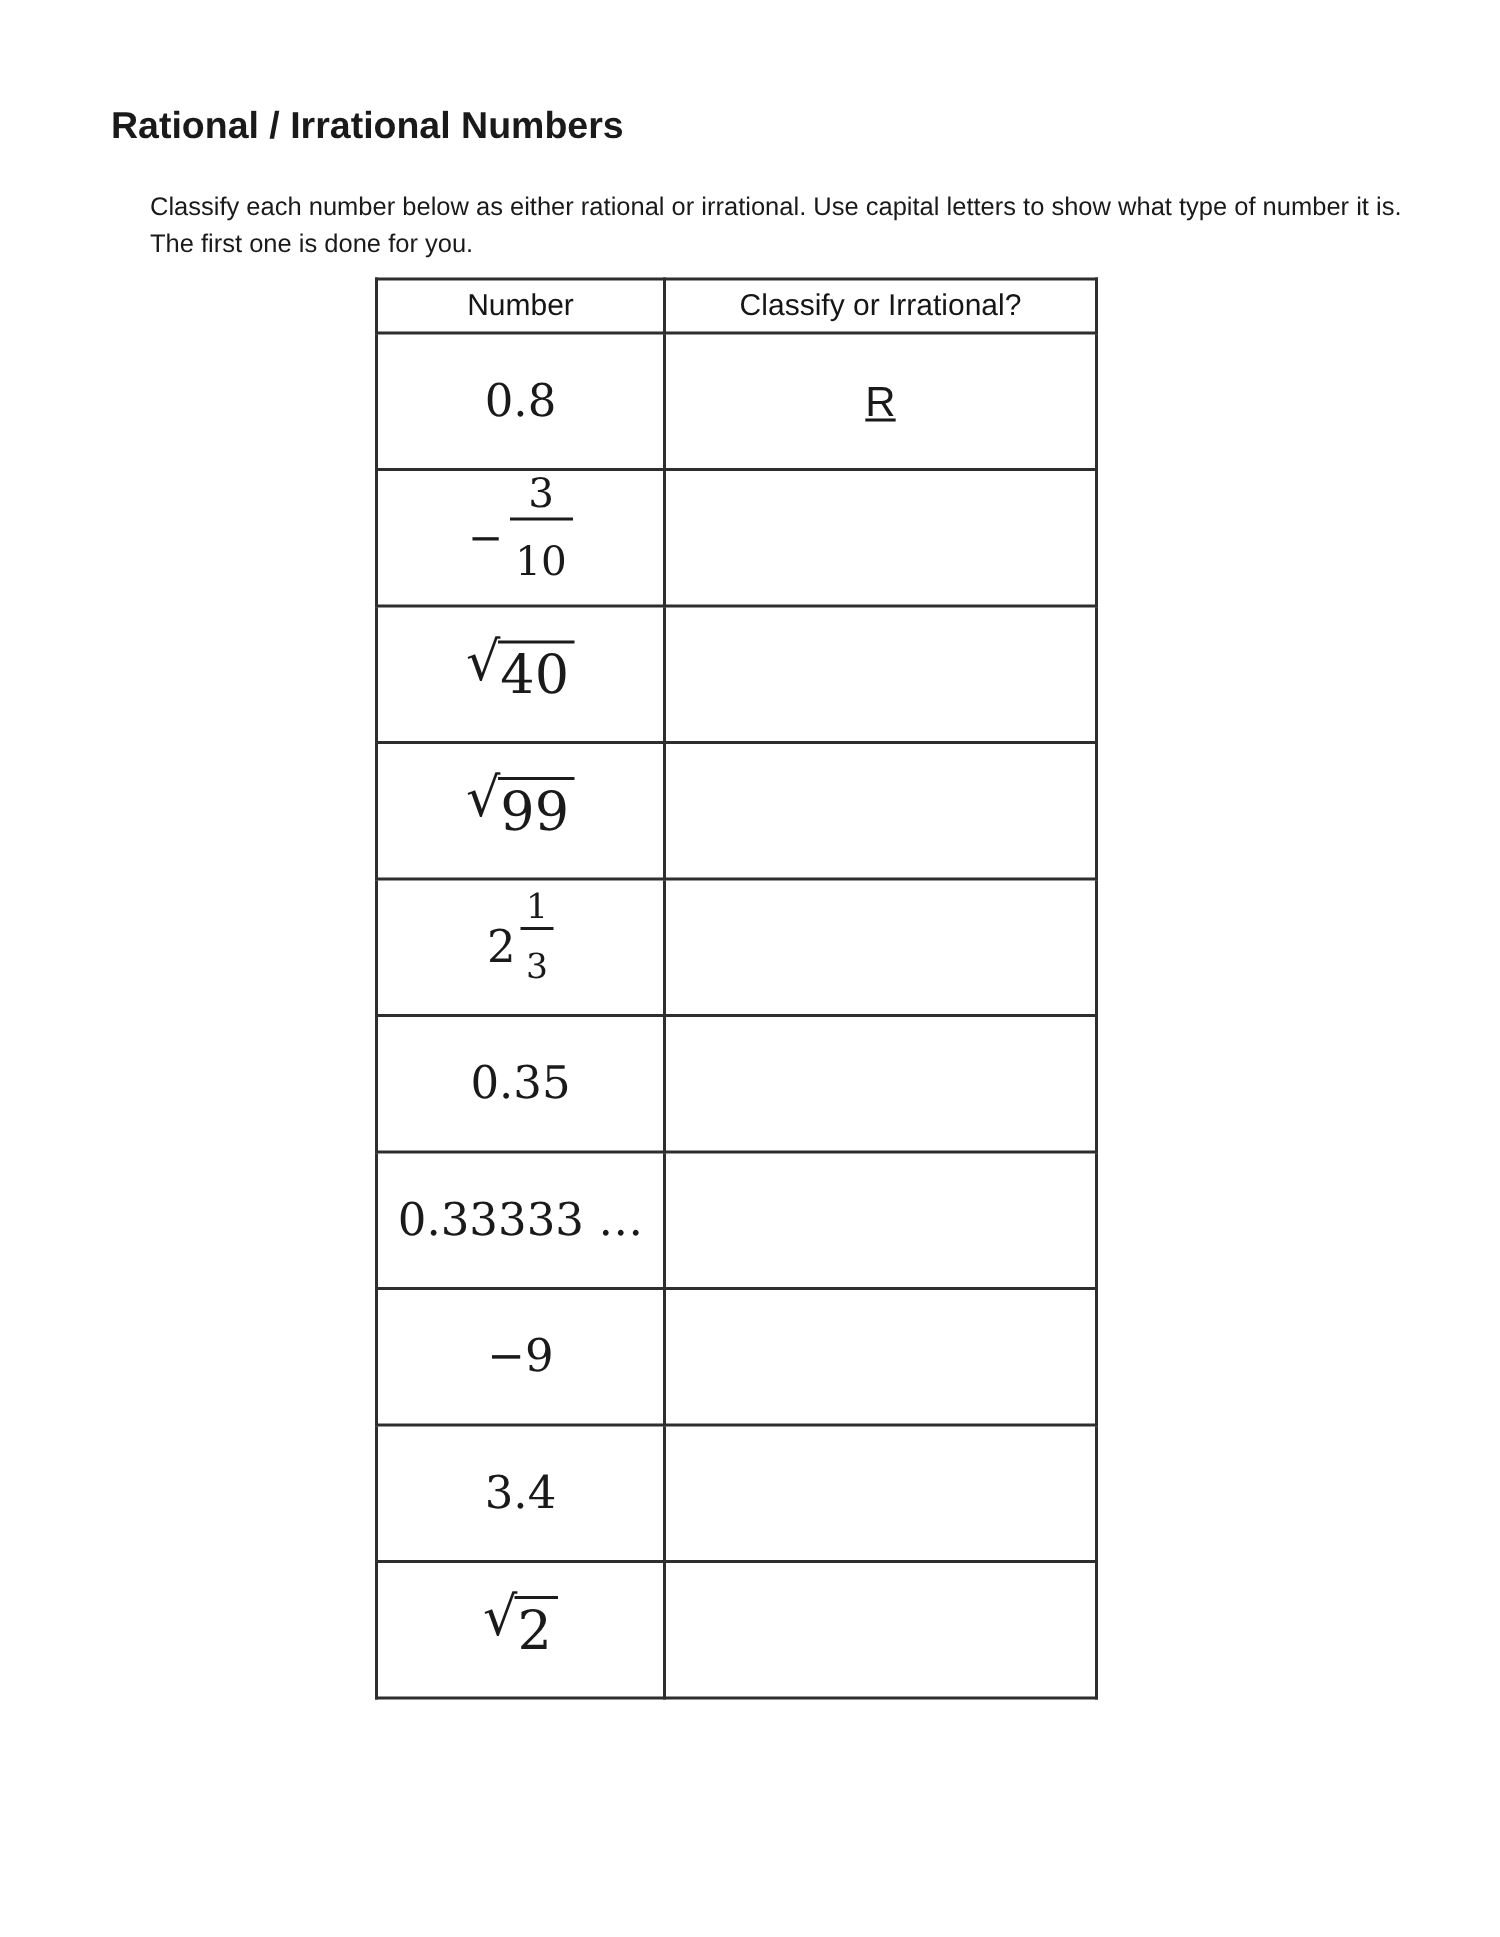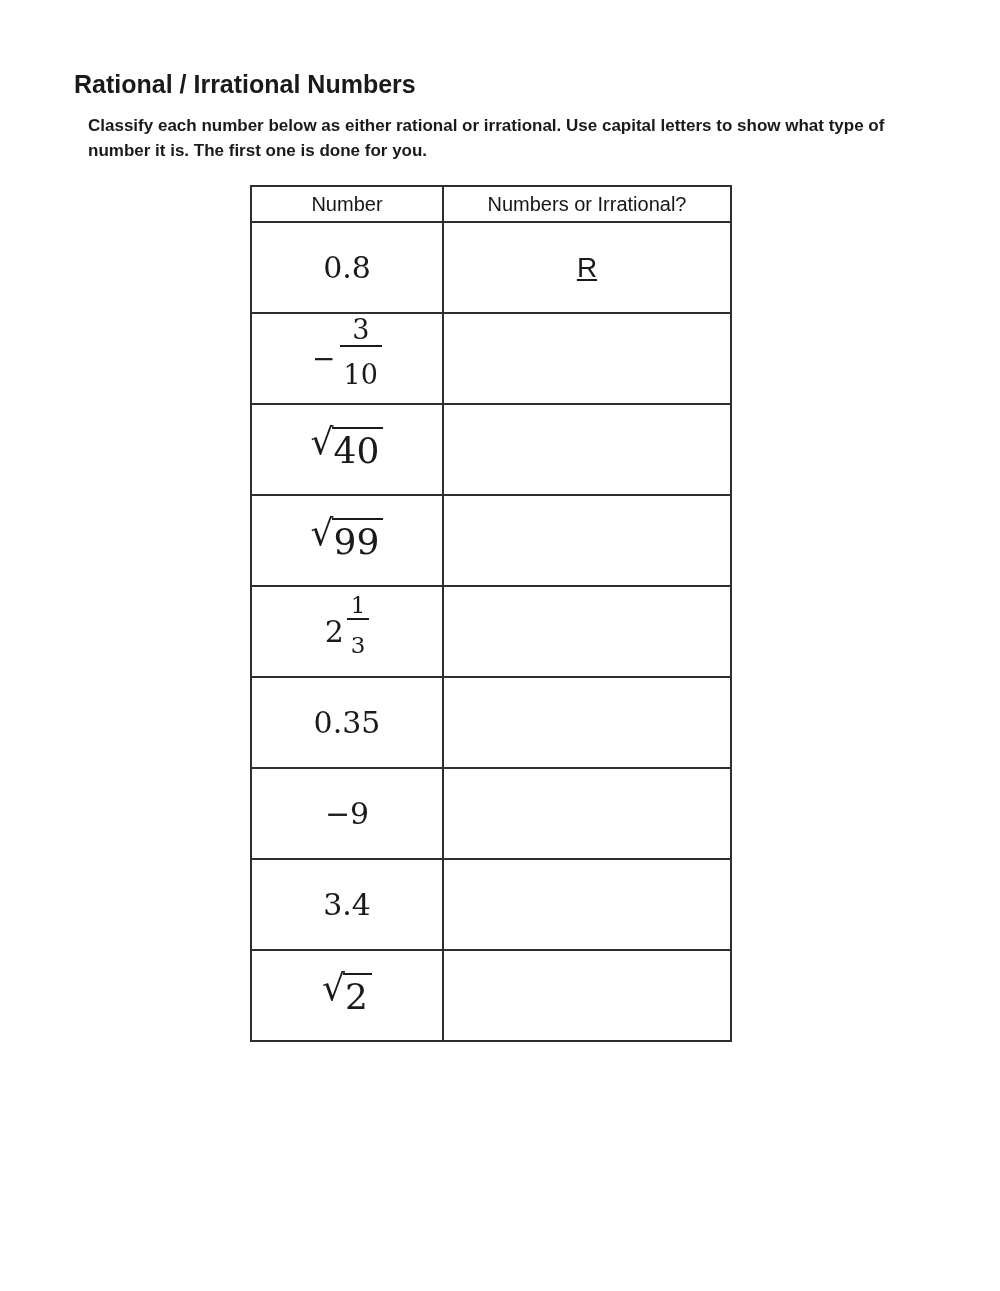--- a/index.html
+++ b/index.html
@@ -26,24 +26,24 @@
     margin: 12px;
     font-size: 25px;
     font-weight: 700;
     color: var(--text, #1a1a1a);
   }
   .instructions {
     position: absolute;
     left: 88px;
     top: 113px;
     width: 840px;
-    margin: 0;
+    margin: 12px;
     font-size: 17px;
     line-height: 25px;
-    font-weight: 700;
+    font-weight: 400;
     color: var(--text, #1a1a1a);
   }
   table.worksheet {
     position: absolute;
     left: 250px;
     top: 185px;
     border-collapse: collapse;
     table-layout: fixed;
   }
   table.worksheet col.c-number   { width: 192px; }
@@ -129,21 +129,21 @@
   <p class="instructions">Classify each number below as either rational or irrational. Use capital letters to show what type of number it is. The first one is done for you.</p>
 
   <table class="worksheet">
     <colgroup>
       <col class="c-number">
       <col class="c-rational">
     </colgroup>
     <thead>
       <tr>
         <th>Number</th>
-        <th>Numbers or Irrational?</th>
+        <th>Classify or Irrational?</th>
       </tr>
     </thead>
     <tbody>
         <tr>
           <td class="num-cell"><span class="math">0.8</span></td>
           <td class="ans-cell">R</td>
         </tr>
         <tr>
           <td class="num-cell"><span class="math">
               <span class="sign">−</span>
@@ -176,20 +176,24 @@
                 <span class="fden">3</span>
               </span>
             </span></td>
           <td class="ans-cell"></td>
         </tr>
         <tr>
           <td class="num-cell"><span class="math">0.35</span></td>
           <td class="ans-cell"></td>
         </tr>
         <tr>
+          <td class="num-cell"><span class="math">0.33333 …</span></td>
+          <td class="ans-cell"></td>
+        </tr>
+        <tr>
           <td class="num-cell"><span class="math">−9</span></td>
           <td class="ans-cell"></td>
         </tr>
         <tr>
           <td class="num-cell"><span class="math">3.4</span></td>
           <td class="ans-cell"></td>
         </tr>
         <tr>
           <td class="num-cell"><span class="math sqrt">
               <span class="rad">√</span>

